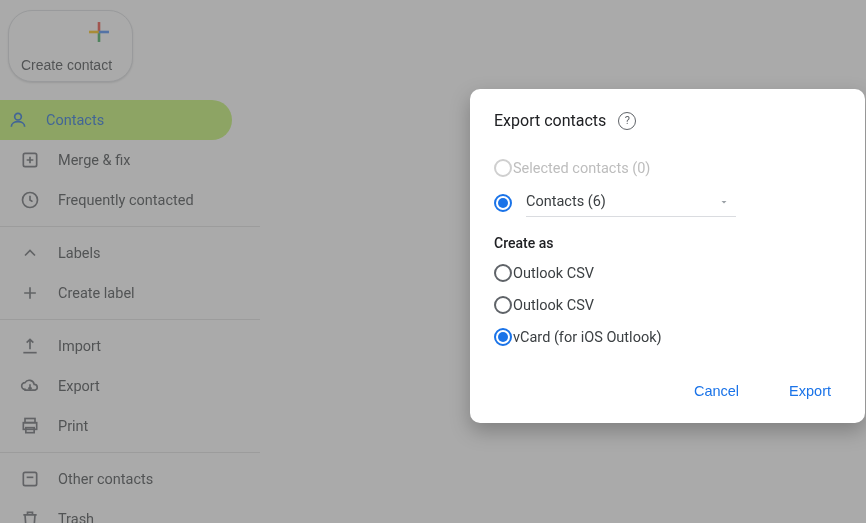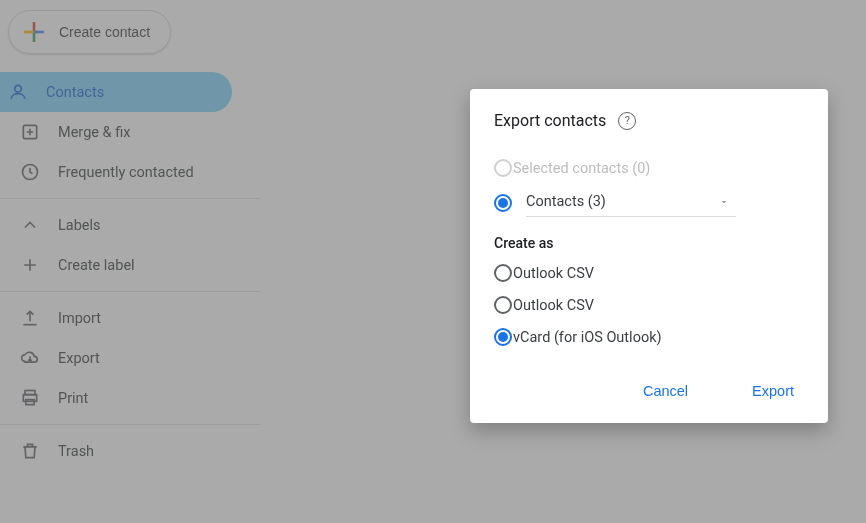--- a/index.html
+++ b/index.html
@@ -19,70 +19,71 @@
       pointer-events: none;
     }
     
     .sidebar {
       width: 260px;
       background: #fff;
       padding-top: 6px;
     }
     .create-btn {
       display: inline-flex;
-      align-items: center;
+      align-items: flex-end;
       gap: 12px;
       border: 1px solid #dadce0;
       border-radius: 24px;
       padding: 8px 20px 8px 12px;
       margin: 4px 0 18px 8px;
       box-shadow: 0 1px 2px rgba(60,64,67,0.2);
       background: #fff;
       color: #3c4043;
       font-size: 14px;
       cursor: pointer;
+      flex-direction: column;
     }
     .plus-icon {
       width: 26px; height: 26px;
       display: inline-flex; align-items: center; justify-content: center;
     }
     .nav-item {
       display: flex;
       align-items: center;
       gap: 18px;
       padding: 10px 0 10px 20px;
       border-radius: 0 20px 20px 0;
       color: #3c4043;
       font-size: 14.5px;
       cursor: pointer;
       width: 232px;
     }
     .nav-item.active {
-      background: #7dd3fc;
+      background: #bef264;
       color: #1967d2;
       padding-left: 8px;
     }
     .nav-item .nav-icon {
       width: 20px; height: 20px;
       display: inline-flex; align-items: center; justify-content: center;
       flex-shrink: 0;
     }
     .divider {
       height: 1px;
       background: #e0e0e0;
       margin: 6px 0;
     }
     
     .dialog {
       position: absolute;
       left: 470px;
       top: 89px;
-      width: 358px;
+      width: 395px;
       background: #fff;
-      border-radius: 4px;
+      border-radius: 10px;
       box-shadow: 0 8px 20px rgba(0,0,0,0.25);
       z-index: 20;
       padding: 22px 24px 16px 24px;
       color: #3c4043;
     }
     .dialog-head {
       display: flex;
       align-items: center;
       gap: 12px;
       margin-bottom: 22px;
@@ -146,21 +147,21 @@
     }
     .section-title {
       font-size: 14px;
       font-weight: 500;
       color: #202124;
       margin: 18px 0 6px 0;
     }
     .dialog-actions {
       display: flex;
       justify-content: flex-end;
-      gap: 44px;
+      gap: 30px;
       margin-top: 22px;
     }
     .btn-flat {
       background: none;
       border: none;
       color: #1a73e8;
       font-size: 14.5px;
       font-weight: 500;
       padding: 8px 10px;
       cursor: pointer;
@@ -259,20 +260,29 @@
       </svg>
     </span>
     <span>Print</span>
   </div>
 
   <div class="divider"></div>
 
   <div class="nav-item">
     <span class="nav-icon">
       <svg width="20" height="20" viewBox="0 0 24 24" fill="none" stroke="#5f6368" stroke-width="2">
+        <rect x="4" y="4" width="16" height="16" rx="2"></rect>
+          <path d="M8 10h8"></path>
+      </svg>
+    </span>
+    <span>Other contacts</span>
+  </div>
+  <div class="nav-item">
+    <span class="nav-icon">
+      <svg width="20" height="20" viewBox="0 0 24 24" fill="none" stroke="#5f6368" stroke-width="2">
         <path d="M4 7h16M9 7V4h6v3M6 7l1 13h10l1-13"></path>
       </svg>
     </span>
     <span>Trash</span>
   </div>
 </div>
 
 <div class="overlay"></div>
 
 <div class="dialog">
@@ -281,21 +291,21 @@
     <span class="help-icon">?</span>
   </div>
 
   <div class="radio-row disabled">
     <span class="radio"></span>
     <span>Selected contacts (0)</span>
   </div>
   <div class="select-row">
     <span class="radio selected"></span>
     <div class="select-box">
-      <span>Contacts (3)</span>
+      <span>Contacts (6)</span>
       <span>
         <svg width="12" height="12" viewBox="0 0 24 24" fill="#9aa0a6">
             <path d="M7 10l5 5 5-5z"></path>
           </svg>
       </span>
     </div>
   </div>
 
   <div class="section-title">Create as</div>
 

